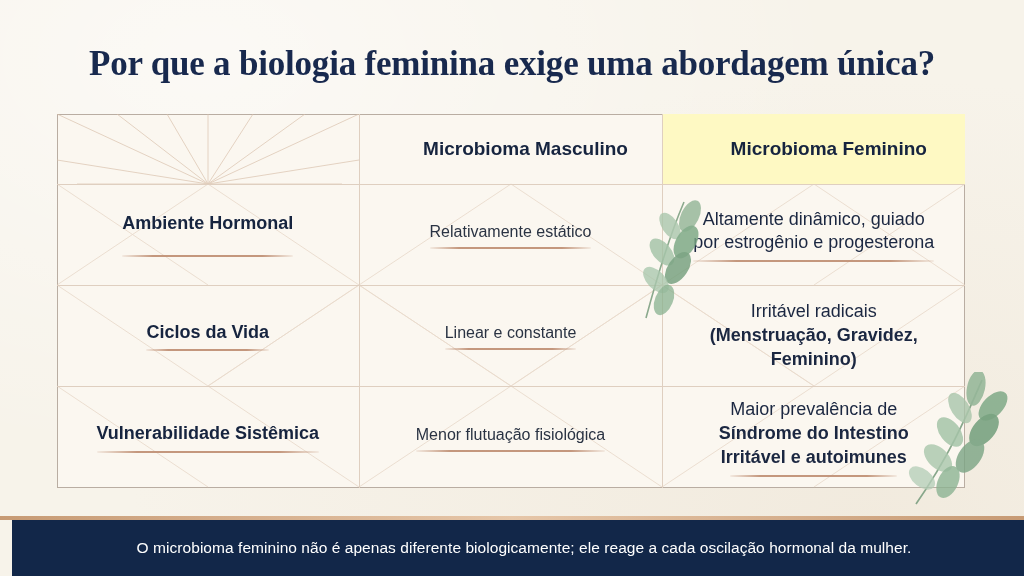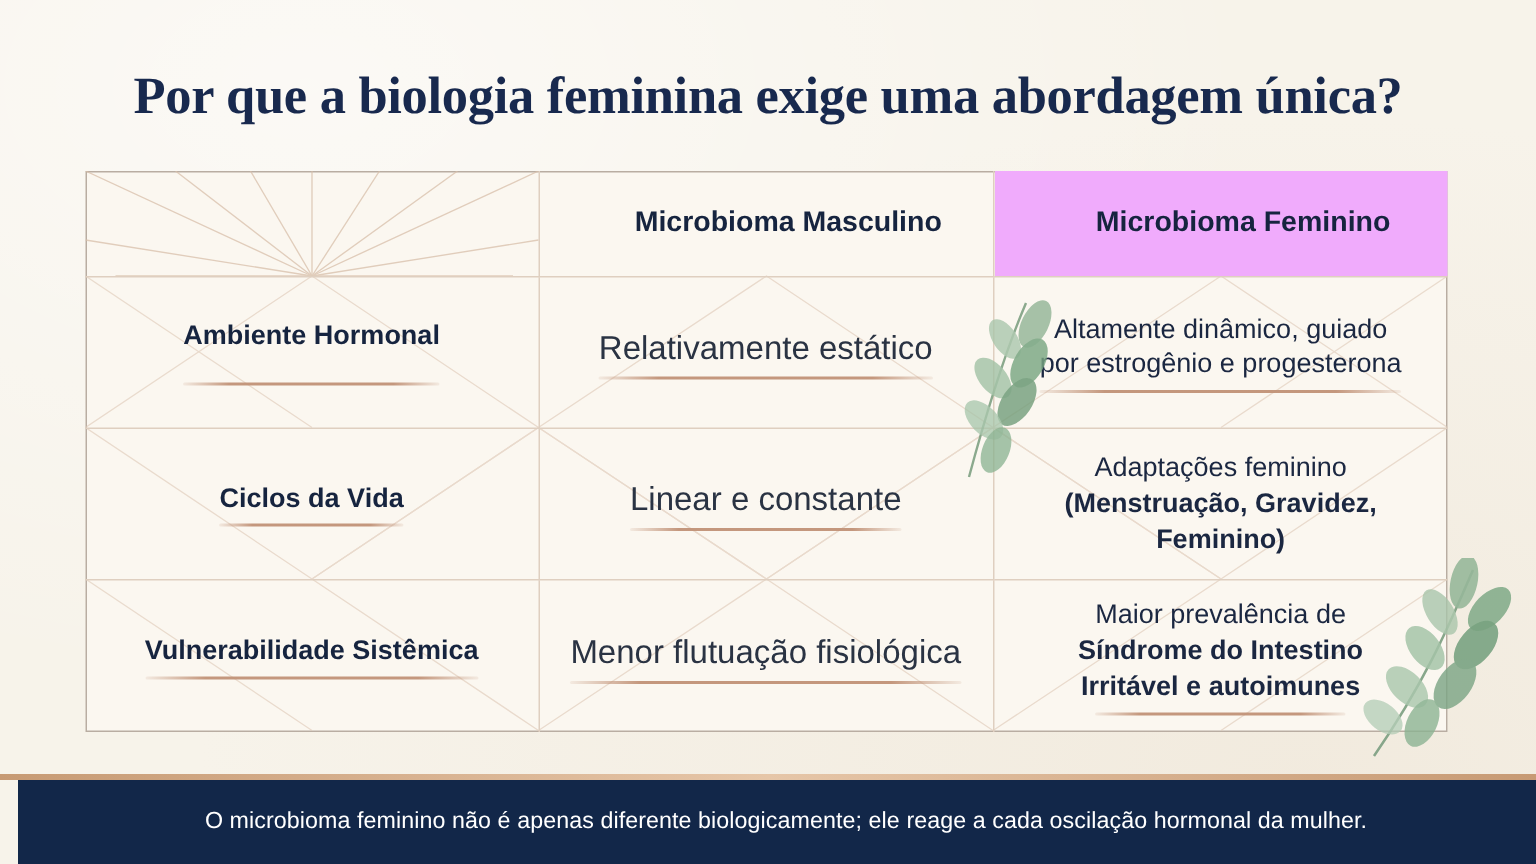--- a/index.html
+++ b/index.html
@@ -101,33 +101,33 @@
 
   
   td.hdr-empty { background: transparent; }
   td.hdr-male,
   td.hdr-female {
     font-size: 19px;
     font-weight: bold;
     color: #16243F;
   }
   td.hdr-female {
-    background: #f0abfc;
+    background: #fef9c3;
   }
 
   
   td.row-label {
     font-size: 18px;
     font-weight: bold;
     color: #16243F;
   }
 
   
   td.cell-male {
-    font-size: 22px;
+    font-size: 16px;
     font-weight: normal;
     color: #2A3343;
   }
   td.cell-female {
     font-size: 18px;
     color: #1B2741;
     line-height: 1.32;
   }
   td.cell-female .strong { font-weight: bold; }
 
@@ -265,21 +265,21 @@
 
         <tr class="body-row">
           <td class="row-label">
             <span class="u-text">Ciclos da Vida</span>
           </td>
           <td class="cell-male">
             <span class="u-text">Linear e constante</span>
           </td>
           <td class="cell-female">
             <span>
-              <span>Adaptações feminino</span><br>
+              <span>Irritável radicais</span><br>
               <span class="strong">(Menstruação, Gravidez,</span><br>
               <span class="strong">Feminino)</span>
             </span>
           </td>
         </tr>
 
         <tr class="body-row">
           <td class="row-label">
             <span class="u-text">Vulnerabilidade Sistêmica</span>
           </td>

